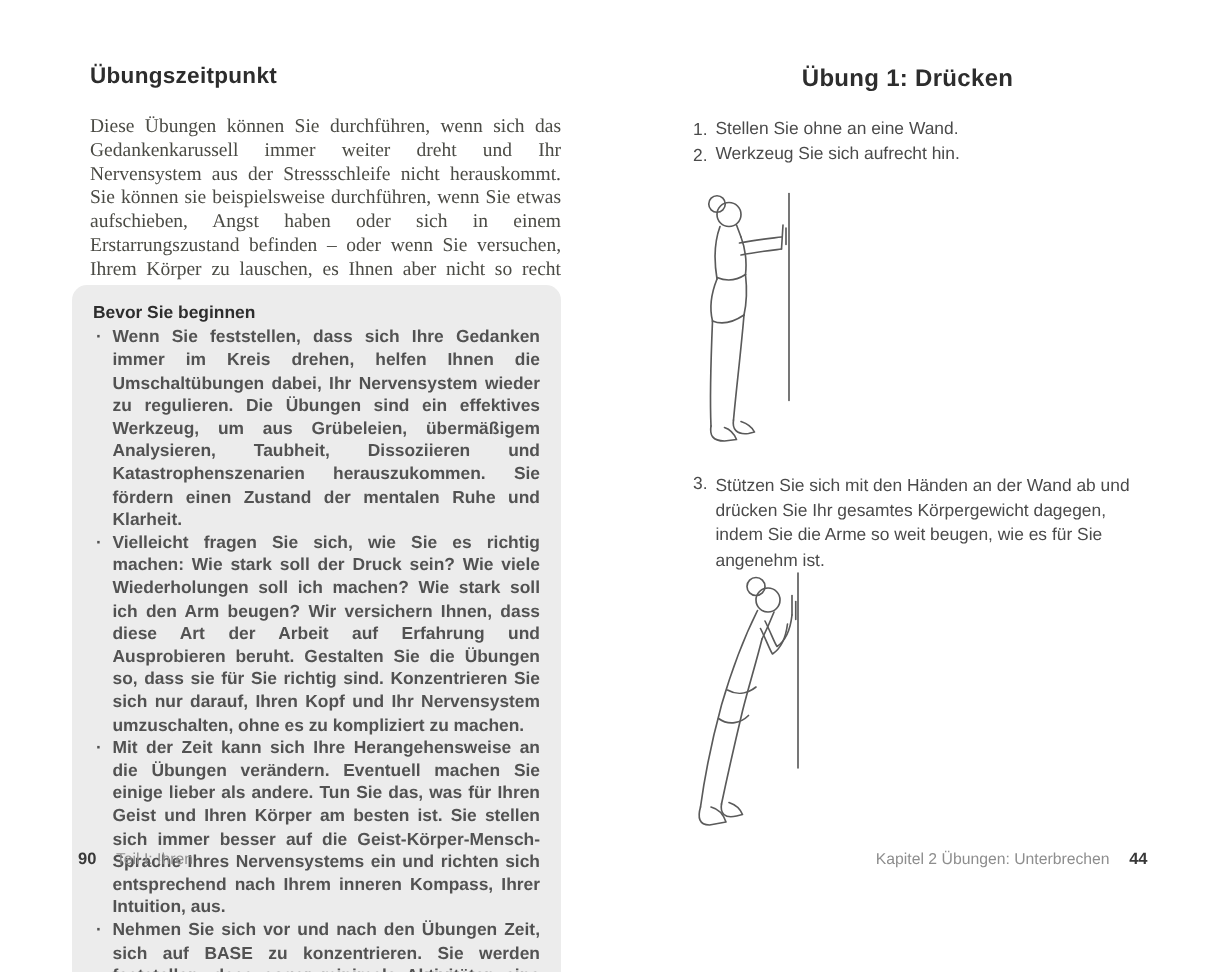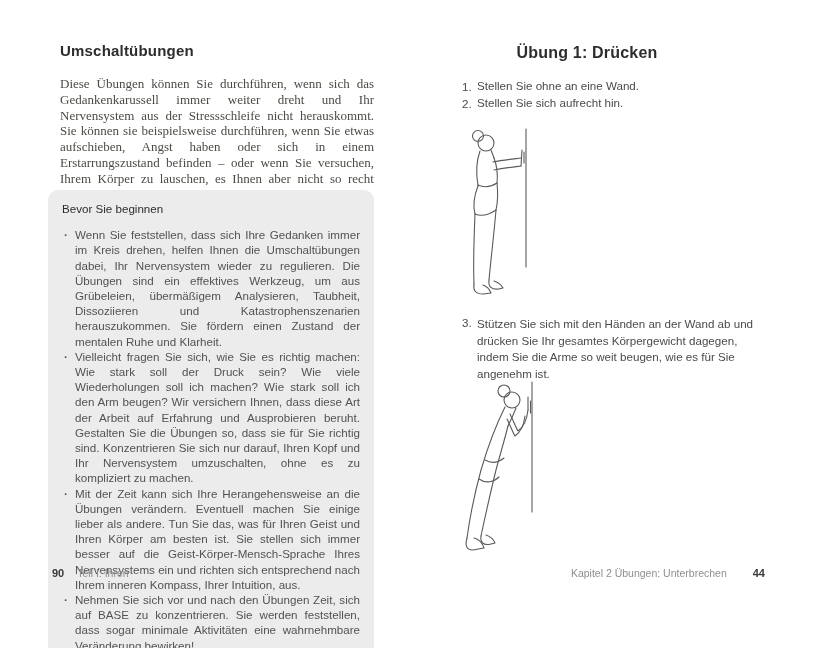--- a/index.html
+++ b/index.html
@@ -19,54 +19,54 @@
     font-family:"Liberation Serif",serif;
     font-size:13px;line-height:15.8px;text-align:justify;color:#4b4b45;
     hyphens:auto;-webkit-hyphens:auto;
   }
   .tip-box{
     left:48px;top:190px;width:298px;
     background:#ececec;border-radius:10px;
     padding:11px 14px 13px 14px;
     font-size:11.6px;line-height:15.2px;color:#525252;
   }
-  .tip-title{font-weight:normal;color:#2d2d2d;margin-bottom:11px;}
+  .tip-title{font-weight:bold;color:#2d2d2d;margin-bottom:1px;}
   .tip-bullet{
     position:relative;padding-left:13px;text-align:justify;
-    hyphens:auto;-webkit-hyphens:auto;
+    hyphens:auto;font-weight:bold;-webkit-hyphens:auto;
   }
   .tip-bullet::before{
     content:"\00B7";position:absolute;left:2px;top:0;color:#525252;font-weight:bold;
   }
 
   
   .rp-heading{
-    left:427px;top:44px;width:320px;text-align:center;
+    left:445px;top:44px;width:320px;text-align:center;
     font-size:16px;font-weight:bold;color:#2d2d2d;letter-spacing:.2px;
   }
   .rp-steps{left:462px;top:78px;width:303px;font-size:11.6px;line-height:17px;color:#4a4a4a;}
   .rp-step{display:flex;}
   .rp-step .num{flex:0 0 15px;}
   .rp-step .txt{flex:1;line-height:16.5px;padding-top:.25px;}
   .rp-step3{left:462px;top:316px;width:303px;font-size:11.6px;color:#4a4a4a;}
 
   
   .footer{top:567px;font-size:10.5px;color:#8e8e8e;display:flex;align-items:baseline;}
   .footer .pgnum{font-size:11px;font-weight:bold;color:#383838;}
   .footer-left{left:52px;gap:13px;}
-  .footer-right{right:51px;gap:26px;}
+  .footer-right{right:51px;gap:13px;}
 
   
   .illu svg{display:block;}
   .illu path,.illu line,.illu circle{fill:none;stroke:#5a5a5a;stroke-width:1.1;stroke-linecap:round;stroke-linejoin:round;}
 </style>
 </head>
 <body>
 
-<div class="abs lp-heading">Umschaltübungen</div>
+<div class="abs lp-heading">Übungszeitpunkt</div>
 
 <div class="abs lp-intro" lang="de">Diese Übungen können Sie durchführen, wenn sich das Gedankenkarussell immer weiter dreht und Ihr Nervensystem aus der Stressschleife nicht herauskommt. Sie können sie beispielsweise durchführen, wenn Sie etwas aufschieben, Angst haben oder sich in einem Erstarrungszustand befinden – oder wenn Sie versuchen, Ihrem Körper zu lauschen, es Ihnen aber nicht so recht gelingt.</div>
 
 <div class="abs tip-box">
   <div class="tip-title">Bevor Sie beginnen</div>
   <div class="tip-bullet" lang="de">Wenn Sie feststellen, dass sich Ihre Gedanken immer im Kreis drehen, helfen Ihnen die Umschaltübungen dabei, Ihr Nervensystem wieder zu regulieren. Die Übungen sind ein effektives Werkzeug, um aus Grübeleien, übermäßigem Analysieren, Taubheit, Dissoziieren und Katastrophenszenarien herauszukommen. Sie fördern einen Zustand der mentalen Ruhe und Klarheit.</div>
   <div class="tip-bullet" lang="de">Vielleicht fragen Sie sich, wie Sie es richtig machen: Wie stark soll der Druck sein? Wie viele Wiederholungen soll ich machen? Wie stark soll ich den Arm beugen? Wir versichern Ihnen, dass diese Art der Arbeit auf Erfahrung und Ausprobieren beruht. Gestalten Sie die Übungen so, dass sie für Sie richtig sind. Konzentrieren Sie sich nur darauf, Ihren Kopf und Ihr Nervensystem umzuschalten, ohne es zu kompliziert zu machen.</div>
   <div class="tip-bullet" lang="de">Mit der Zeit kann sich Ihre Herangehensweise an die Übungen verändern. Eventuell machen Sie einige lieber als andere. Tun Sie das, was für Ihren Geist und Ihren Körper am besten ist. Sie stellen sich immer besser auf die Geist-Körper-Mensch-Sprache Ihres Nervensystems ein und richten sich entsprechend nach Ihrem inneren Kompass, Ihrer Intuition, aus.</div>
   <div class="tip-bullet" lang="de">Nehmen Sie sich vor und nach den Übungen Zeit, sich auf BASE zu konzentrieren. Sie werden feststellen, dass sogar minimale Aktivitäten eine wahrnehmbare Veränderung bewirken!</div>
 </div>
@@ -78,21 +78,21 @@
 
 <div class="abs rp-heading">Übung 1: Drücken</div>
 
 <div class="abs rp-steps">
   <div class="rp-step">
     <span class="num">1.</span>
     <span class="txt">Stellen Sie ohne an eine Wand.</span>
   </div>
   <div class="rp-step">
     <span class="num">2.</span>
-    <span class="txt">Stellen Sie sich aufrecht hin.</span>
+    <span class="txt">Werkzeug Sie sich aufrecht hin.</span>
   </div>
 </div>
 
 <div class="abs illu" style="left:453px;top:126px;">
   <svg width="112" height="178" viewBox="0 0 112 178">
     <line x1="73" y1="3" x2="73" y2="141"></line>
     <circle cx="25" cy="10" r="5.5"></circle>
     <circle cx="33" cy="17" r="8"></circle>
     <path d="M38,24 L41,32"></path>
     <path d="M27,25 C23,36 23,48 25,60"></path>

